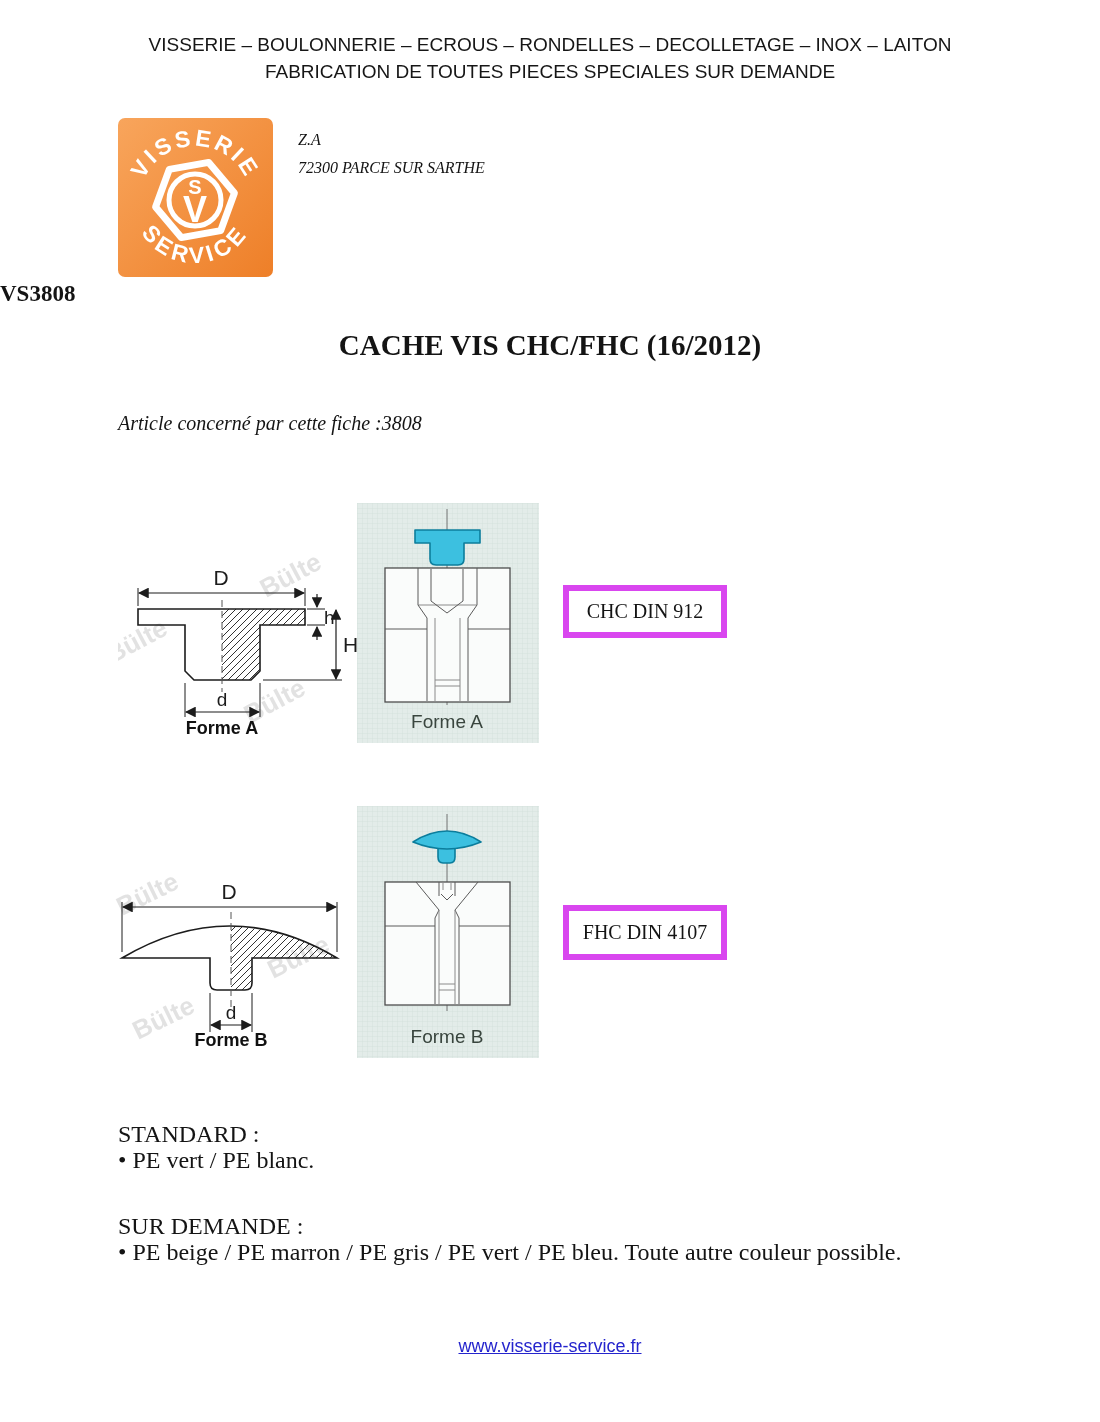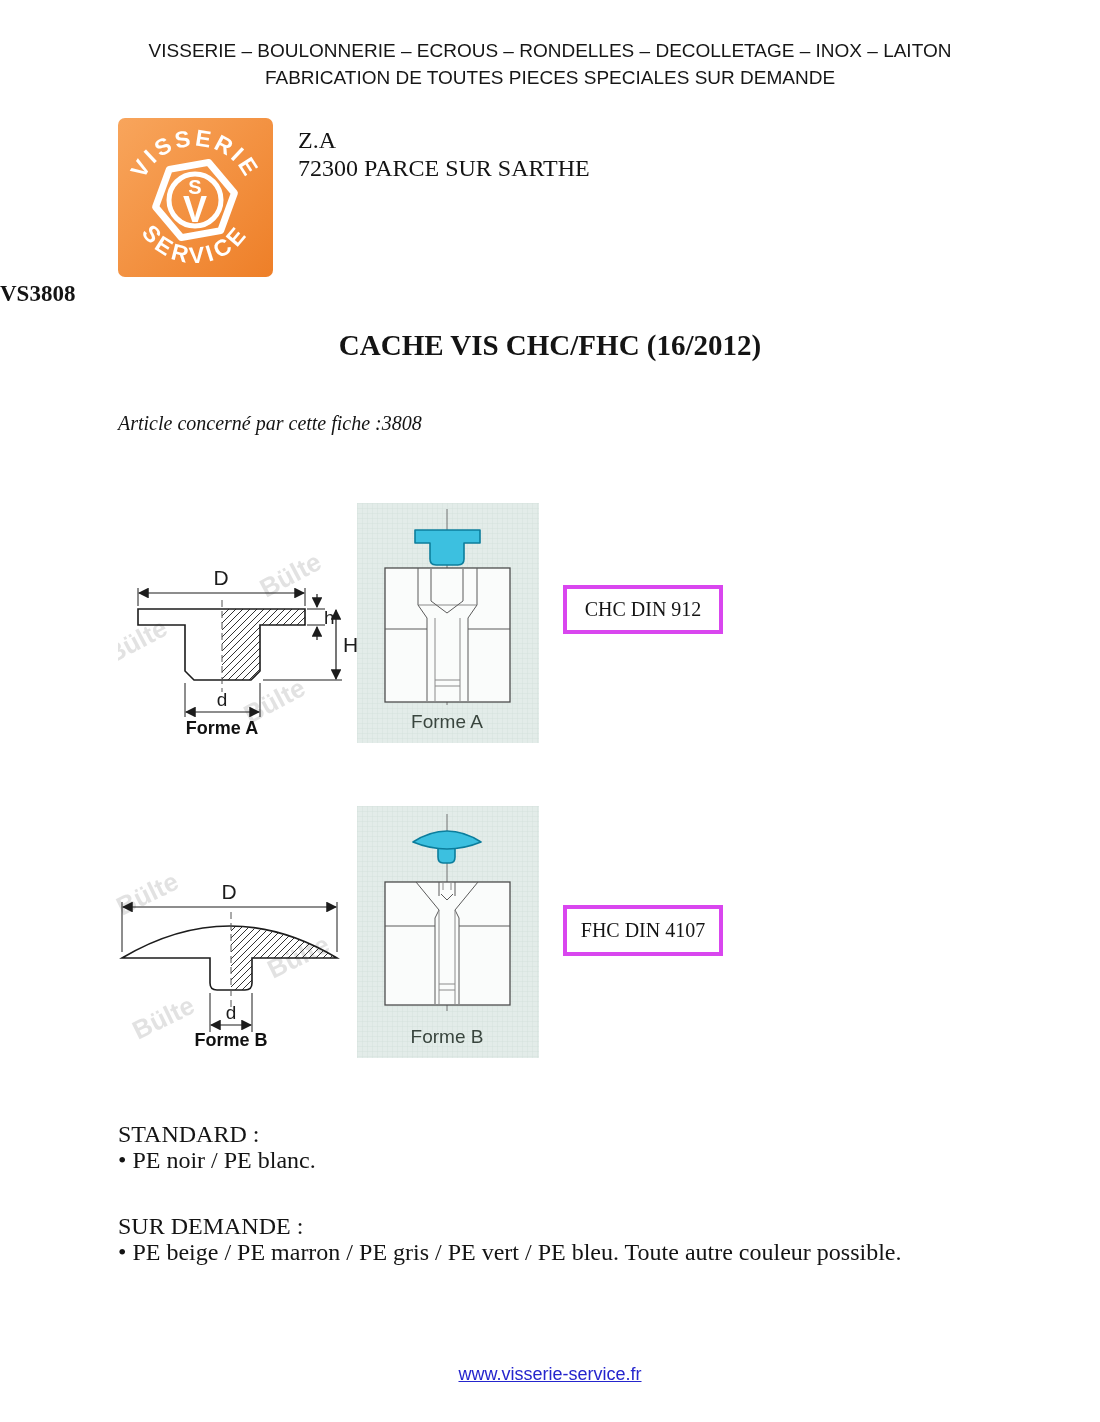--- a/index.html
+++ b/index.html
@@ -3,35 +3,35 @@
 <meta charset="utf-8">
 <style>
   html,body{margin:0;padding:0;background:#888;}
   .page{
     position:relative;width:1100px;height:1422px;margin:0 auto;
     background:#ffffff;overflow:hidden;
     font-family:"Liberation Serif", serif;color:#141414;
   }
   .hdr{
     position:absolute;top:31px;left:0;width:100%;text-align:center;
-    font-family:"Liberation Sans", sans-serif;font-size:19px;line-height:27px;color:#161616;margin-top:6px;
-  }
-  .addr{position:absolute;left:298px;top:126px;font-size:24px;line-height:28px;}
+    font-family:"Liberation Sans", sans-serif;font-size:19px;line-height:27px;color:#161616;
+  }
+  .addr{position:absolute;left:298px;top:126px;font-size:16px;line-height:28px;font-style:italic;}
   .title-code{position:absolute;top:281px;left:0;width:100%;font-size:23px;font-weight:bold;}
   .title-main{position:absolute;top:329px;left:0;width:100%;text-align:center;font-size:29px;font-weight:bold;}
   .note{position:absolute;left:118px;top:412px;font-size:20px;font-style:italic;}
   .abs{position:absolute;}
   .dinbox{
-    position:absolute;width:152px;border:4px solid #d946ef;background:#fff;
+    position:absolute;width:152px;border:6px solid #d946ef;background:#fff;
     display:flex;align-items:center;justify-content:center;font-size:20px;
   }
   .txtblock{position:absolute;left:118px;font-size:24px;line-height:26px;}
   .footer{
     position:absolute;top:1334px;left:0;width:100%;text-align:center;
-    font-family:"Liberation Sans", sans-serif;font-size:18px;line-height:25px;margin-top:28px;
+    font-family:"Liberation Sans", sans-serif;font-size:18px;line-height:25px;
   }
   .footer a{color:#2525cd;text-decoration:underline;cursor:pointer;}
   svg text{user-select:none;}
   .dimtxt{font-family:"Liberation Sans", sans-serif;fill:#1c1c1c;}
   .formetxt{font-family:"Liberation Sans", sans-serif;font-weight:bold;fill:#111;}
   .phototxt{font-family:"Liberation Sans", sans-serif;fill:#39453e;}
   .wm{font-family:"Liberation Sans", sans-serif;font-weight:bold;fill:#c6c6c6;opacity:0.5;}
 </style>
 </head>
 <body>
@@ -195,21 +195,21 @@
       <path d="M81,38 V51 Q81,57 86,57 H93 Q98,57 98,51 V38 Z" stroke="#0c7d9c" stroke-width="1.6"></path>
       <path d="M56,36 Q90,14 124,36 Q107,43 90,43 Q73,43 56,36 Z" stroke="#0c7d9c" stroke-width="1.6" stroke-linejoin="round"></path>
     </g>
     <text class="phototxt" x="90" y="237" text-anchor="middle" font-size="19">Forme B</text>
   </svg>
 
   <div class="dinbox" style="left:563px;top:905px;height:43px">FHC DIN 4107</div>
 
   <div class="txtblock" style="top:1121px">
     <div>STANDARD :</div>
-    <div>• PE noir / PE blanc.</div>
+    <div>• PE vert / PE blanc.</div>
   </div>
   <div class="txtblock" style="top:1213px">
     <div>SUR DEMANDE :</div>
     <div>• PE beige / PE marron / PE gris / PE vert / PE bleu. Toute autre couleur possible.</div>
   </div>
 
   <div class="footer">
     <div><a href="#">www.visserie-service.fr</a></div>
   </div>
 

